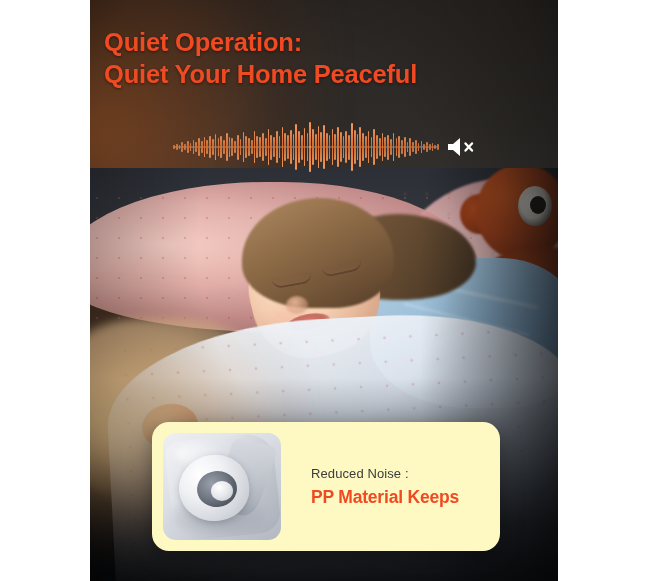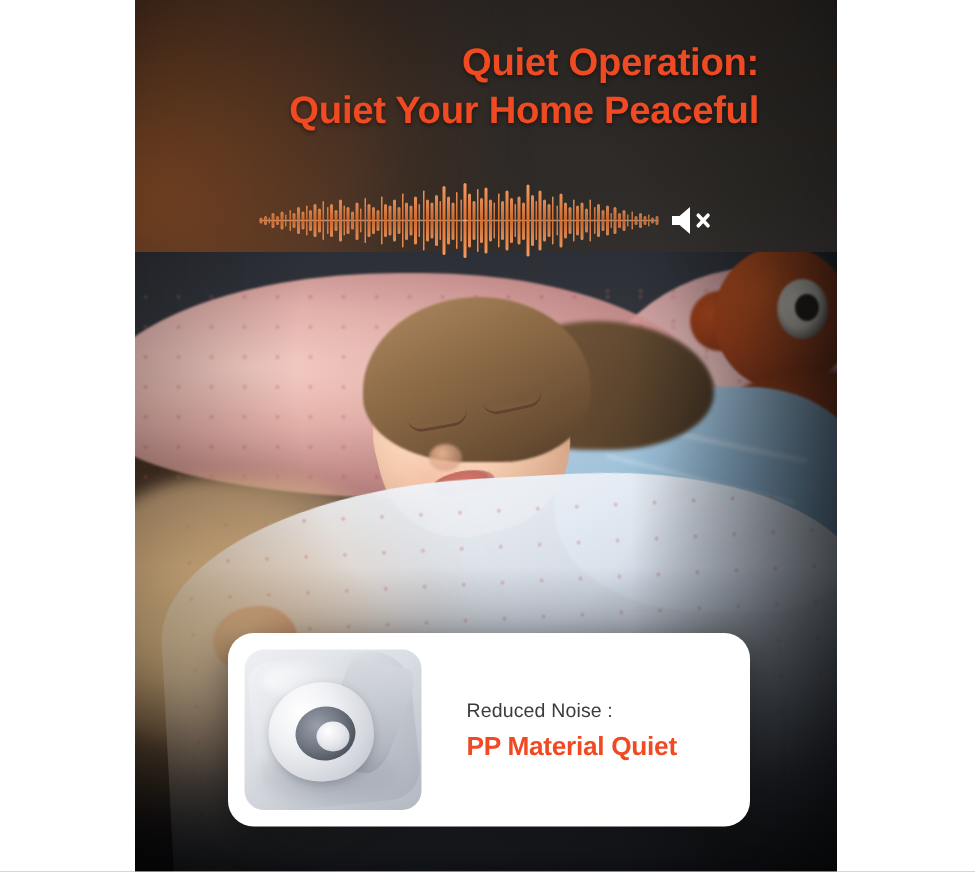--- a/index.html
+++ b/index.html
@@ -292,24 +292,24 @@
       rgba(8,10,13,0.92) 100%);
   }
   .scene-shade-right {
     left: 330px; top: 0; width: 138px; height: 413px;
     background: linear-gradient(90deg, rgba(10,12,16,0) 0%, rgba(10,12,16,0.30) 55%, rgba(8,10,13,0.60) 100%);
   }
 
   
   #headline {
     position: absolute;
-    left: 0;
+    left: 14px;
     top: 26px;
     width: 416px;
-    text-align: right;
+    text-align: left;
     z-index: 6;
   }
   #headline .line {
     display: block;
     font-family: "Liberation Sans", sans-serif;
     font-weight: bold;
     font-size: 25.5px;
     line-height: 32px;
     letter-spacing: -0.2px;
     color: #F04A23;
@@ -360,21 +360,21 @@
     flex: 0 0 auto;
   }
 
   
   #feature-card {
     position: absolute;
     left: 62px;           
     top: 422px;
     width: 348px;
     height: 129px;
-    background: #ffffff;
+    background: #fef9c3;
     border-radius: 17px;
     box-shadow: 0 6px 22px rgba(0,0,0,0.42);
     display: flex;
     align-items: center;
     z-index: 7;
     overflow: hidden;
   }
   #wheel-thumb {
     margin-left: 11px;
     width: 118px;
@@ -620,18 +620,18 @@
         <div class="wheel-part wheel-bracket"></div>
         <div class="wheel-part wheel-arm"></div>
         <div class="wheel-part wheel-shadow"></div>
         <div class="wheel-part wheel-disc-outer"></div>
         <div class="wheel-part wheel-disc-inner"></div>
         <div class="wheel-part wheel-hub"></div>
         <div class="wheel-part wheel-hl"></div>
       </div>
       <div id="card-text">
         <div id="card-eyebrow">Reduced Noise :</div>
-        <div id="card-headline">PP Material Quiet</div>
+        <div id="card-headline">PP Material Keeps</div>
       </div>
     </div>
 
   </div>
 </div>
 
 </body></html>

